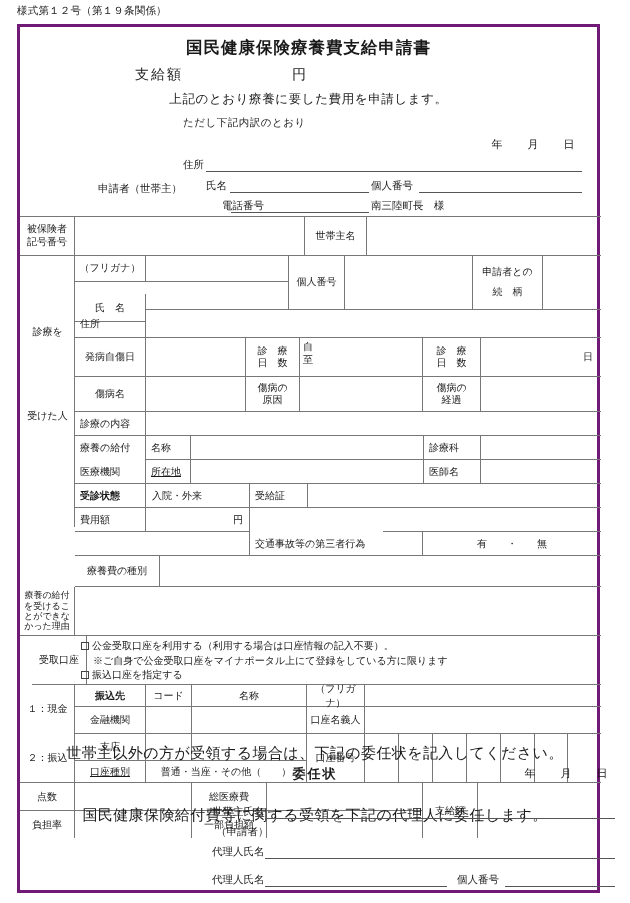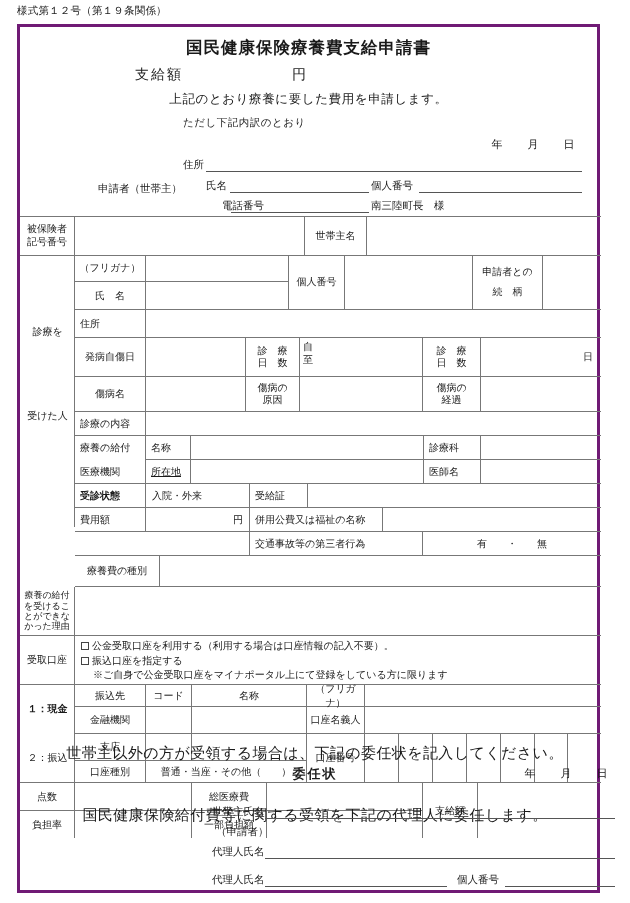--- a/index.html
+++ b/index.html
@@ -109,21 +109,21 @@
     <div class="c bt" style="left:0;top:228px;width:581px;height:0;"></div>
 
     <div class="c br" style="left:0;top:228px;width:55px;height:272px;">
       <div class="ctr t10" style="position:absolute;left:0;top:68px;width:55px;height:18px;">診療を</div>
       <div class="ctr t10" style="position:absolute;left:0;top:152px;width:55px;height:18px;">受けた人</div>
     </div>
 
     <div class="c br bb ctr t10" style="left:55px;top:228px;width:71px;height:27px;">（フリガナ）</div>
     <div class="c br bb" style="left:126px;top:228px;width:143px;height:27px;"></div>
 
-    <div class="c br bb ctr t10" style="left:55px;top:255px;width:71px;height:28px;font-family:Liberation Serif, serif;">氏　名</div>
+    <div class="c br bb ctr t10" style="left:55px;top:267px;width:71px;height:28px;font-family:Liberation Serif, serif;">氏　名</div>
     <div class="c br bb" style="left:126px;top:255px;width:143px;height:28px;"></div>
 
     <div class="c br bb ctr t10" style="left:269px;top:228px;width:56px;height:55px;">個人番号</div>
     <div class="c br bb" style="left:325px;top:228px;width:128px;height:55px;"></div>
     <div class="c br bb col t10" style="left:453px;top:228px;width:70px;height:55px;">
       <span>申請者との</span>
       <span style="margin-top:8px;">続　柄</span>
     </div>
     <div class="c bb" style="left:523px;top:228px;width:58px;height:55px;"></div>
 
@@ -181,73 +181,72 @@
 
     <div class="c br bb lft t10" style="left:55px;top:457px;width:71px;height:24px;padding-left:5px;font-weight:bold;">受診状態</div>
     <div class="c br bb lft t10" style="left:126px;top:457px;width:104px;height:24px;padding-left:6px;">入院・外来</div>
     <div class="c br bb lft t10" style="left:230px;top:457px;width:58px;height:24px;padding-left:5px;">受給証</div>
     <div class="c bb" style="left:288px;top:457px;width:293px;height:24px;"></div>
 
     <div class="c br bb lft t10" style="left:55px;top:481px;width:71px;height:24px;padding-left:5px;">費用額</div>
     <div class="c br bb rgt t10" style="left:126px;top:481px;width:104px;height:24px;padding-right:6px;">
       <span>円</span>
     </div>
-    <div class="c br bb lft t10" style="left:230px;top:481px;width:133px;height:24px;padding-left:5px;">併用公費又は福祉の名称</div>
     <div class="c bb" style="left:363px;top:481px;width:218px;height:24px;"></div>
 
     <div class="c br bb" style="left:55px;top:505px;width:175px;height:24px;"></div>
     <div class="c br bb lft t10" style="left:230px;top:505px;width:173px;height:24px;padding-left:5px;">交通事故等の第三者行為</div>
     <div class="c br bb ctr t10" style="left:55px;top:529px;width:85px;height:31px;">療養費の種別</div>
 
     <div class="c bb ctr t10" style="left:403px;top:505px;width:178px;height:24px;">有　　・　　無</div>
     <div class="c bb" style="left:140px;top:529px;width:441px;height:31px;"></div>
 
     <div class="c br bb col t9" style="left:0;top:560px;width:55px;height:49px;line-height:1.15;">
       <span>療養の給付</span>
       <span>を受けるこ</span>
       <span>とができな</span>
       <span>かった理由</span>
     </div>
     <div class="c bb" style="left:55px;top:560px;width:526px;height:49px;"></div>
 
-    <div class="c br bb ctr t10" style="left:0;top:609px;width:55px;height:49px;">受取口座</div>
+    <div class="c br bb ctr t10" style="left:12px;top:609px;width:55px;height:49px;">受取口座</div>
     <div class="c bb" style="left:55px;top:609px;width:526px;height:49px;padding:3px 0 0 6px;">
       <div class="t10" style="line-height:1.45;">
         <span class="chk"></span><span>公金受取口座を利用する（利用する場合は口座情報の記入不要）。</span>
       </div>
+      <div class="t10" style="line-height:1.45;padding-left:12px;">※ご自身で公金受取口座をマイナポータル上にて登録をしている方に限ります</div>
       <div class="t10" style="line-height:1.45;">
         <span class="chk"></span><span>振込口座を指定する</span>
       </div>
-      <div class="t10" style="line-height:1.45;padding-left:12px;">※ご自身で公金受取口座をマイナポータル上にて登録をしている方に限ります</div>
-    </div>
-
-    <div class="c br" style="left:0;top:658px;width:55px;height:49px;font-weight:bold;">
+    </div>
+
+    <div class="c br" style="left:0;top:658px;width:55px;height:49px;">
       <div class="ctr t10" style="position:absolute;left:0;top:16px;width:55px;height:16px;">１：現金</div>
     </div>
     <div class="c br bb" style="left:0;top:707px;width:55px;height:49px;">
       <div class="ctr t10" style="position:absolute;left:0;top:16px;width:55px;height:16px;">２：振込</div>
     </div>
 
-    <div class="c br bb ctr t10" style="left:55px;top:658px;width:71px;height:22px;">振込先</div>
+    <div class="c br bb ctr t10" style="left:55px;top:658px;width:71px;height:22px;font-weight:bold;">振込先</div>
     <div class="c br bb ctr t10" style="left:126px;top:658px;width:46px;height:22px;">コード</div>
     <div class="c br bb ctr t10" style="left:172px;top:658px;width:115px;height:22px;">名称</div>
     <div class="c br bb ctr t10" style="left:287px;top:658px;width:58px;height:22px;">（フリガナ）</div>
     <div class="c bb" style="left:345px;top:658px;width:236px;height:22px;"></div>
 
     <div class="c br bb ctr t10" style="left:55px;top:680px;width:71px;height:27px;">金融機関</div>
     <div class="c br bb" style="left:126px;top:680px;width:46px;height:27px;"></div>
     <div class="c br bb" style="left:172px;top:680px;width:115px;height:27px;"></div>
     <div class="c br bb ctr t10" style="left:287px;top:680px;width:58px;height:27px;">口座名義人</div>
     <div class="c bb" style="left:345px;top:680px;width:236px;height:27px;"></div>
 
     <div class="c br bb ctr t10" style="left:55px;top:707px;width:71px;height:27px;">支店</div>
     <div class="c br bb" style="left:126px;top:707px;width:46px;height:27px;"></div>
     <div class="c br bb" style="left:172px;top:707px;width:115px;height:27px;"></div>
 
-    <div class="c br bb ctr t10" style="left:55px;top:734px;width:71px;height:22px;">口座種別</div>
+    <div class="c br bb ctr t10" style="left:55px;top:734px;width:71px;height:22px;text-decoration:underline;">口座種別</div>
     <div class="c br bb ctr t10" style="left:126px;top:734px;width:161px;height:22px;">普通・当座・その他（　　）</div>
 
     <div class="c br bb ctr t10" style="left:287px;top:707px;width:58px;height:49px;">口座番号</div>
 
     <div class="c bb" style="left:345px;top:707px;width:236px;height:49px;">
       <div class="c br" style="left:0;top:0;width:34px;height:49px;"></div>
       <div class="c br" style="left:34px;top:0;width:34px;height:49px;"></div>
       <div class="c br" style="left:68px;top:0;width:34px;height:49px;"></div>
       <div class="c br" style="left:102px;top:0;width:34px;height:49px;"></div>
       <div class="c br" style="left:136px;top:0;width:34px;height:49px;"></div>

